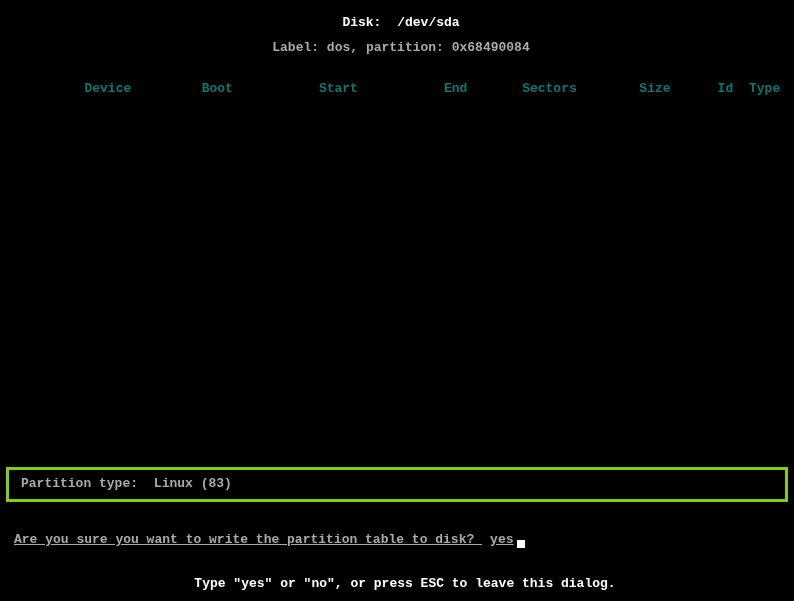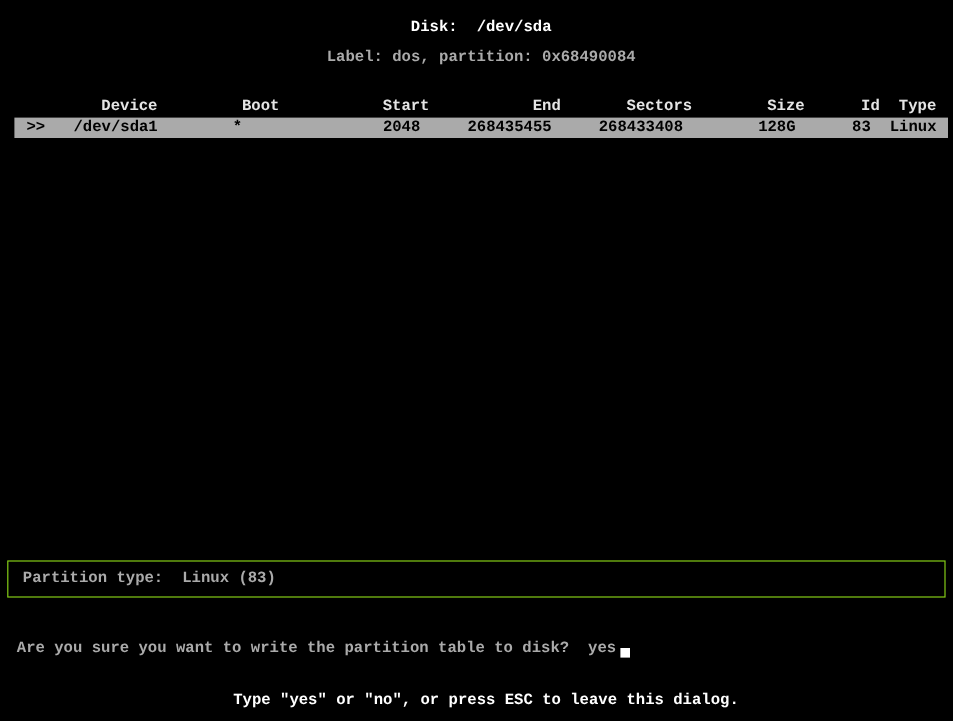--- a/index.html
+++ b/index.html
@@ -26,45 +26,46 @@
       color: #fff;
     }
     .header-line2, .header-line3 {
       color: #aaa;
     }
     .table-wrapper {
       margin-top: 12px;
       width: 100%;
     }
     .table-header {
-      color: #e5e5e5;
+      color: #0f766e;
       padding: 0 6px;
       white-space: pre;
     }
     .table-row {
       background: #aaa;
       color: #000;
       white-space: pre;
       padding: 0 6px;
     }
     .info-box {
       position: absolute;
       top: 467px;
       left: 6px;
       right: 6px;
-      border: 1px solid #84cc16;
+      border: 3px solid #84cc16;
       padding: 2px 4px;
       color: #aaa;
     }
     .prompt-line {
       position: absolute;
       top: 528px;
       left: 6px;
       color: #aaa;
       white-space: pre;
+      text-decoration: underline;
     }
     .prompt-input {
       color: #aaa;
     }
     .cursor {
       display: inline-block;
       width: 8px;
       height: 2px;
       background: #fff;
       vertical-align: bottom;
@@ -83,21 +84,20 @@
 
 <div class="header">
   <div>
     <span class="header-title">Disk: </span><span class="header-title">/dev/sda</span>
   </div>
   <div class="header-line3">Label: dos, partition: 0x68490084</div>
 </div>
 
 <div class="table-wrapper">
   <div class="table-header">        <span>Device</span>        <span>Boot</span>          <span>Start</span>          <span>End</span>      <span>Sectors</span>       <span>Size</span>     <span>Id</span> <span>Type</span></div>
-  <div class="table-row"><span>&gt;&gt;</span>  <span>/dev/sda1</span>       <span>*</span>              <span>2048</span>    <span>268435455</span>    <span>268433408</span>       <span>128G</span>     <span>83</span> <span>Linux</span>   </div>
 </div>
 
 <div class="info-box">
   <div><span>Partition type:</span> <span>Linux (83)</span></div>
 </div>
 
 <div class="prompt-line"><span>Are you sure you want to write the partition table to disk? </span><span class="prompt-input">yes</span><span class="cursor"></span></div>
 
 <div class="footer">Type "yes" or "no", or press ESC to leave this dialog.</div>
 

